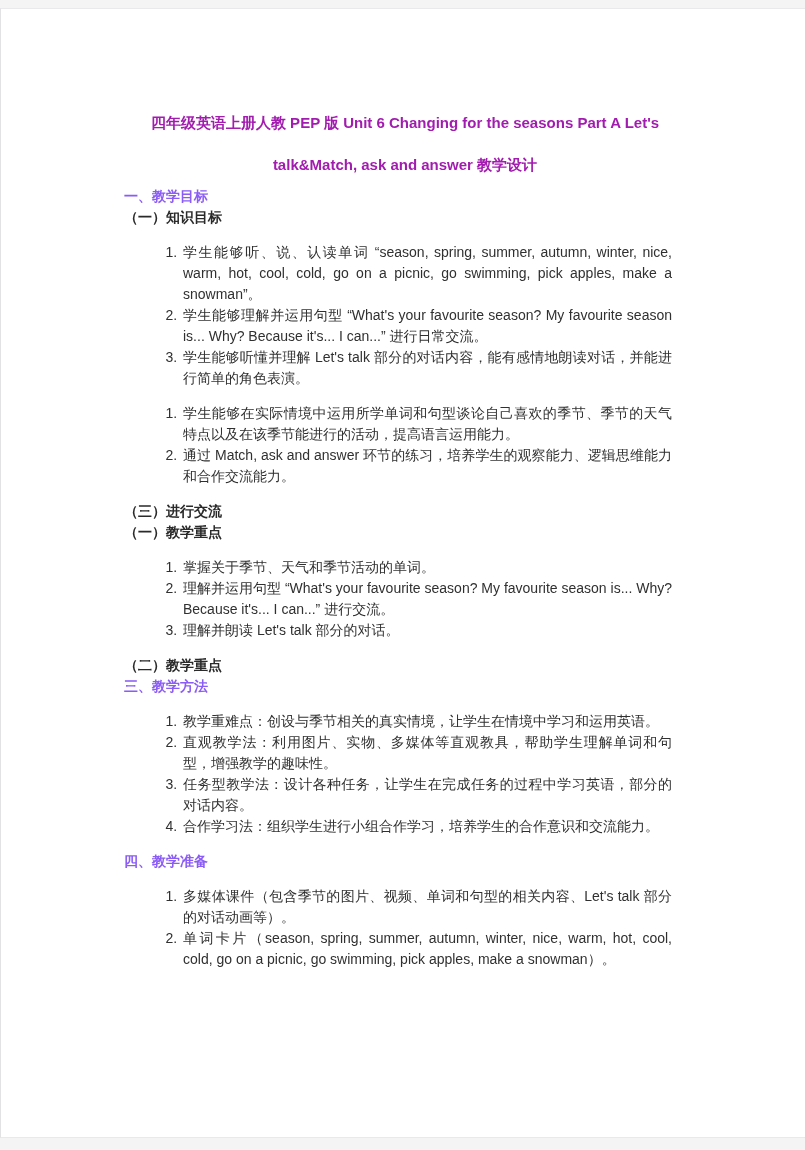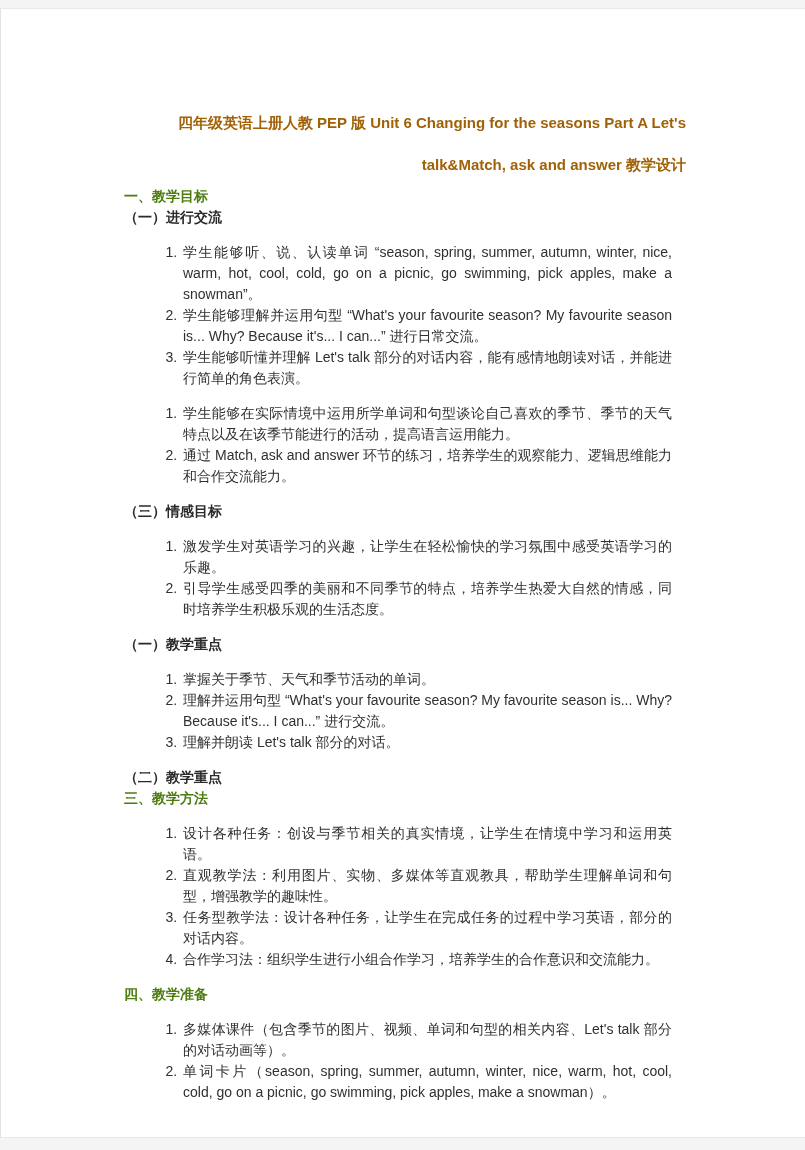--- a/index.html
+++ b/index.html
@@ -21,32 +21,32 @@
     margin-top: 8px;
     background: #ffffff;
     border-top: 1px solid #e9e9eb;
     border-bottom: 1px solid #e9e9eb;
     border-left: 1px solid #e2e2e4;
     padding: 93px 119px 0 123px;
   }
   .doc-title {
     font-size: 15px;
     font-weight: bold;
-    text-align: right;
+    text-align: center;
     line-height: 42px;
-    color: #a16207;
+    color: #a21caf;
     margin-bottom: 0;
   }
   .outline {
     font-size: 14px;
     line-height: 21px;
   }
   .section-heading {
     font-weight: bold;
-    color: #4d7c0f;
+    color: #8b5cf6;
   }
   .sub-heading {
     font-weight: bold;
     color: #2a2a2a;
   }
   ol.items {
     margin: 14px;
     padding-left: 43px;
     list-style: decimal;
   }
@@ -61,45 +61,41 @@
 </head>
 <body>
 
 <div class="page">
   <div class="doc-title">
     <div class="title-line">四年级英语上册人教 PEP 版 Unit 6 Changing for the seasons Part A Let's</div>
     <div class="title-line">talk&amp;Match, ask and answer 教学设计</div>
   </div>
   <div class="outline">
       <div class="section-heading">一、教学目标</div>
-      <div class="sub-heading">（一）进行交流</div>
+      <div class="sub-heading">（一）知识目标</div>
       <ol class="items">
         <li>学生能够听、说、认读单词 “season, spring, summer, autumn, winter, nice, warm, hot, cool, cold, go on a picnic, go swimming, pick apples, make a snowman”。</li>
         <li>学生能够理解并运用句型 “What's your favourite season? My favourite season is... Why? Because it's... I can...” 进行日常交流。</li>
         <li>学生能够听懂并理解 Let's talk 部分的对话内容，能有感情地朗读对话，并能进行简单的角色表演。</li>
       </ol>
       <ol class="items">
         <li>学生能够在实际情境中运用所学单词和句型谈论自己喜欢的季节、季节的天气特点以及在该季节能进行的活动，提高语言运用能力。</li>
         <li>通过 Match, ask and answer 环节的练习，培养学生的观察能力、逻辑思维能力和合作交流能力。</li>
       </ol>
-      <div class="sub-heading">（三）情感目标</div>
-      <ol class="items">
-        <li>激发学生对英语学习的兴趣，让学生在轻松愉快的学习氛围中感受英语学习的乐趣。</li>
-        <li>引导学生感受四季的美丽和不同季节的特点，培养学生热爱大自然的情感，同时培养学生积极乐观的生活态度。</li>
-      </ol>
+      <div class="sub-heading">（三）进行交流</div>
       <div class="sub-heading">（一）教学重点</div>
       <ol class="items">
         <li>掌握关于季节、天气和季节活动的单词。</li>
         <li>理解并运用句型 “What's your favourite season? My favourite season is... Why? Because it's... I can...” 进行交流。</li>
         <li>理解并朗读 Let's talk 部分的对话。</li>
       </ol>
       <div class="sub-heading">（二）教学重点</div>
       <div class="section-heading">三、教学方法</div>
       <ol class="items">
-        <li>设计各种任务：创设与季节相关的真实情境，让学生在情境中学习和运用英语。</li>
+        <li>教学重难点：创设与季节相关的真实情境，让学生在情境中学习和运用英语。</li>
         <li>直观教学法：利用图片、实物、多媒体等直观教具，帮助学生理解单词和句型，增强教学的趣味性。</li>
         <li>任务型教学法：设计各种任务，让学生在完成任务的过程中学习英语，部分的对话内容。</li>
         <li>合作学习法：组织学生进行小组合作学习，培养学生的合作意识和交流能力。</li>
       </ol>
       <div class="section-heading">四、教学准备</div>
       <ol class="items">
         <li>多媒体课件（包含季节的图片、视频、单词和句型的相关内容、Let's talk 部分的对话动画等）。</li>
         <li>单词卡片（season, spring, summer, autumn, winter, nice, warm, hot, cool, cold, go on a picnic, go swimming, pick apples, make a snowman）。</li>
       </ol>
     </div>

